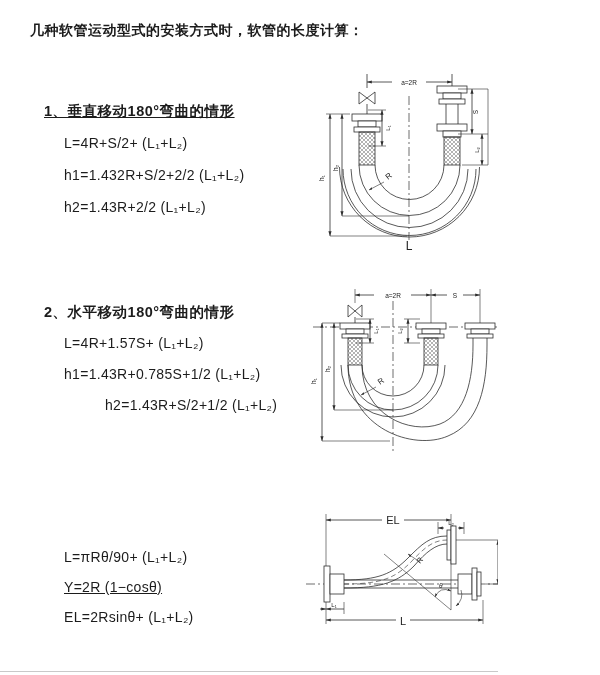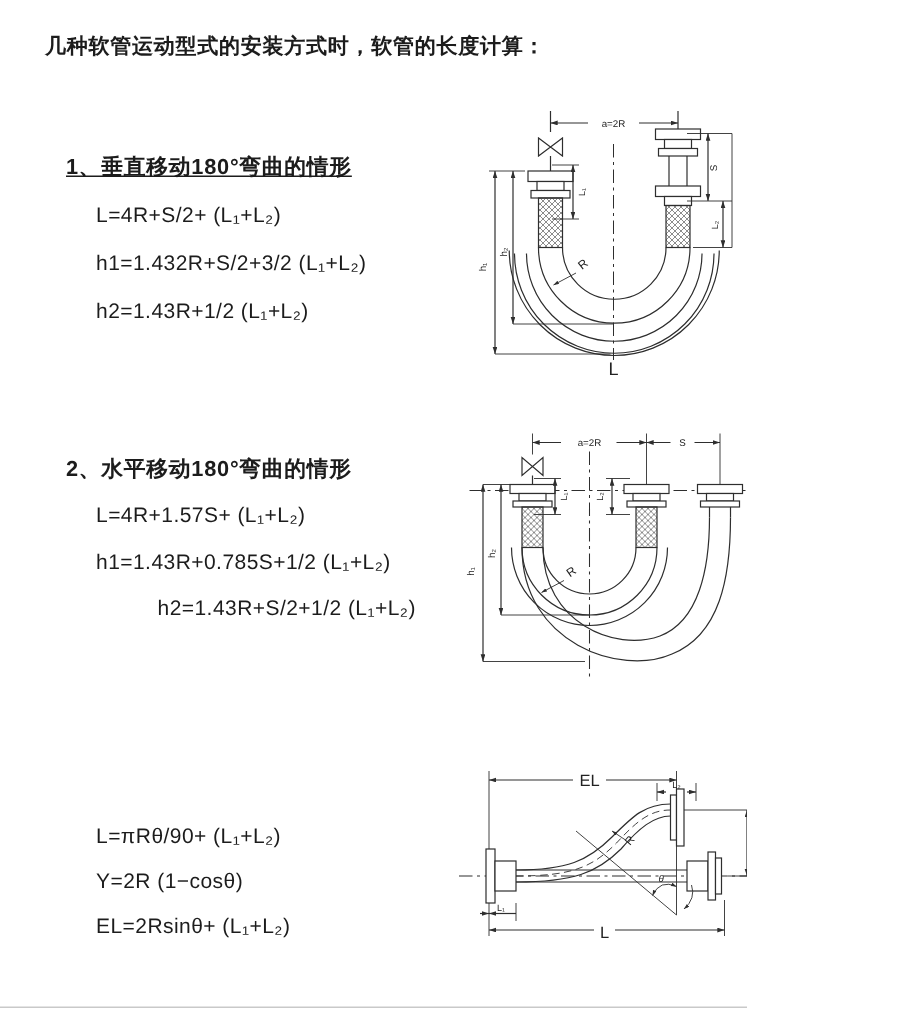--- a/index.html
+++ b/index.html
@@ -17,30 +17,30 @@
 </style>
 </head>
 <body>
 
 <div id="page">
 
   <div class="title">几种软管运动型式的安装方式时，软管的长度计算：</div>
 
   <div class="sec-heading" style="left:44px;top:102px;text-decoration:underline;">1、垂直移动180°弯曲的情形</div>
   <div class="formula" style="left:64px;top:135px;">L=4R+S/2+ (L₁+L₂)</div>
-  <div class="formula" style="left:64px;top:167px;">h1=1.432R+S/2+3/2 (L₁+L₂)</div>
-  <div class="formula" style="left:64px;top:199px;">h2=1.43R+1/2 (L₁+L₂)</div>
+  <div class="formula" style="left:64px;top:167px;">h1=1.432R+S/2+2/2 (L₁+L₂)</div>
+  <div class="formula" style="left:64px;top:199px;">h2=1.43R+2/2 (L₁+L₂)</div>
 
   <div class="sec-heading" style="left:44px;top:303px;">2、水平移动180°弯曲的情形</div>
   <div class="formula" style="left:64px;top:335px;">L=4R+1.57S+ (L₁+L₂)</div>
   <div class="formula" style="left:64px;top:366px;">h1=1.43R+0.785S+1/2 (L₁+L₂)</div>
   <div class="formula" style="left:64px;top:397px;margin-left:41px;">h2=1.43R+S/2+1/2 (L₁+L₂)</div>
 
   <div class="formula" style="left:64px;top:549px;">L=πRθ/90+ (L₁+L₂)</div>
-  <div class="formula" style="left:64px;top:579px;">Y=2R (1−cosθ)</div>
+  <div class="formula" style="left:64px;top:579px;text-decoration:underline;">Y=2R (1−cosθ)</div>
   <div class="formula" style="left:64px;top:609px;">EL=2Rsinθ+ (L₁+L₂)</div>
 
   <svg width="270" height="195" viewBox="0 0 270 195" style="left:312px;top:68px;">
     <defs>
       <marker id="ar1" markerWidth="7" markerHeight="6" refX="6" refY="2" orient="auto-start-reverse">
         <path d="M0,0 L6,2 L0,4 z" fill="#2e2e2e"></path>
       </marker>
       <pattern id="hatch1" patternUnits="userSpaceOnUse" width="4" height="4">
         <path d="M0,4 L4,0 M0,0 L4,4" stroke="#666" stroke-width="0.5"></path>
       </pattern>

